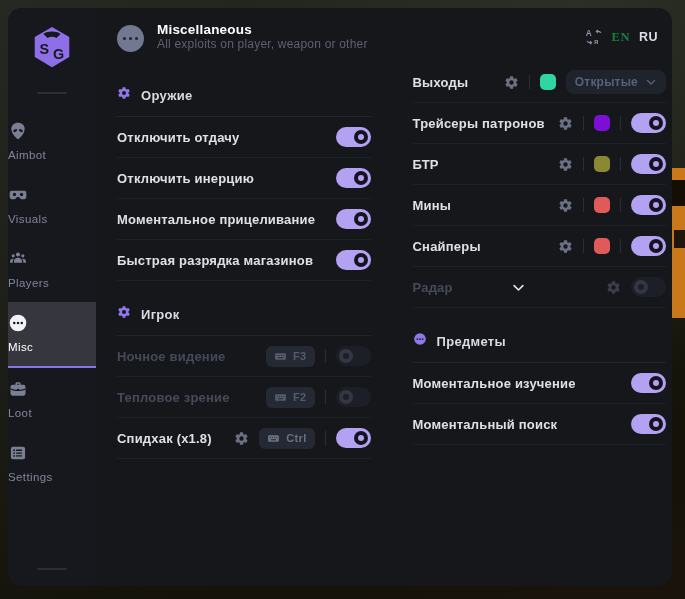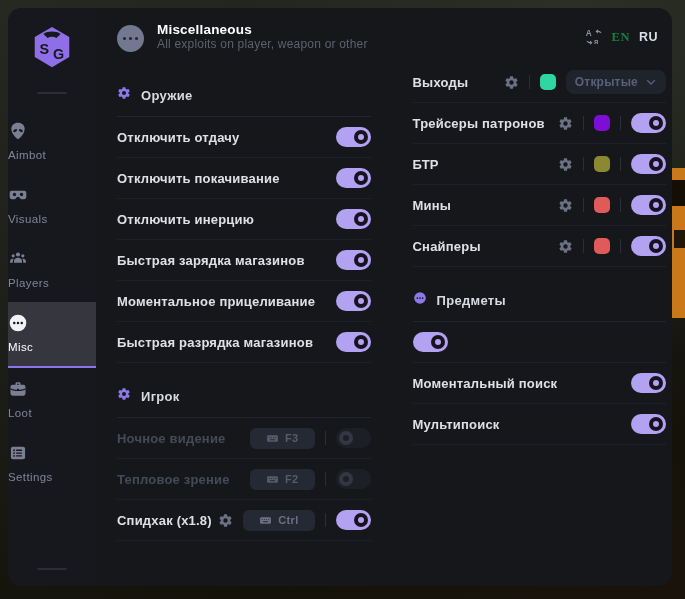--- a/index.html
+++ b/index.html
@@ -73,21 +73,21 @@
   .toggle.on .knob { right:3px; background:#16131f; }
   .toggle.on .knob::after { background:#b3a1f2; }
   .toggle.off { background:#242731; }
   .toggle.off .knob { left:3px; background:#4d5265; }
   .toggle.off .knob::after { background:#242731; }
 
   .dropdown { display:flex; align-items:center; gap:7px; background:#1f232c; border-radius:8px; padding:5px 9px; cursor:pointer; }
   .dropdown .dd-value { font-size:12px; font-weight:600; color:#59607a; letter-spacing:.2px; }
   .dropdown svg { color:#59607a; }
 
-  .badge { display:inline-flex; gap:6px; background:#252933; border-radius:6px; padding:4px 16px; font-size:11px; font-weight:600; color:#6b7183; letter-spacing:.3px; cursor:pointer; }
+  .badge { display:inline-flex; gap:6px; background:#252933; border-radius:6px; padding:4px 8px; font-size:11px; font-weight:600; color:#6b7183; letter-spacing:.3px; cursor:pointer; }
   .badge svg { display:block; }
 
   .chev-bright { color:#e4e5ea; margin-left:58px; display:flex; cursor:pointer; }
   .lang-icon { color:#8c92a6; display:flex; cursor:pointer; }
 </style>
 </head>
 <body>
 
 <svg width="0" height="0" style="position:absolute">
   <defs>
@@ -249,37 +249,21 @@
 
         <div class="row">
           <span class="rlabel">Отключить отдачу</span>
           <span class="controls">
               <span class="toggle on">
                 <span class="knob"></span>
               </span>
             </span>
         </div>
         <div class="row">
-          <span class="rlabel">Отключить покачивание</span>
-          <span class="controls">
-              <span class="toggle on">
-                <span class="knob"></span>
-              </span>
-            </span>
-        </div>
-        <div class="row">
           <span class="rlabel">Отключить инерцию</span>
-          <span class="controls">
-              <span class="toggle on">
-                <span class="knob"></span>
-              </span>
-            </span>
-        </div>
-        <div class="row">
-          <span class="rlabel">Быстрая зарядка магазинов</span>
           <span class="controls">
               <span class="toggle on">
                 <span class="knob"></span>
               </span>
             </span>
         </div>
         <div class="row">
           <span class="rlabel">Моментальное прицеливание</span>
           <span class="controls">
               <span class="toggle on">
@@ -434,45 +418,58 @@
                 </svg>
               </span>
             <span class="vsep"></span>
             <span class="swatch" style="background: rgb(224, 90, 90);"></span>
             <span class="vsep"></span>
             <span class="toggle on">
                 <span class="knob"></span>
               </span>
           </span>
         </div>
+        <div class="row dim">
+          <span class="rleft">
+            <span class="rlabel">Радар</span>
+            <span class="chev-bright">
+                <svg width="15" height="15" viewBox="0 0 24 24">
+                  <use href="#i-chev"></use>
+                </svg>
+              </span>
+          </span>
+          <span class="controls">
+            <span class="gear">
+                <svg width="15" height="15" viewBox="0 0 24 24">
+                  <use href="#i-gear"></use>
+                </svg>
+              </span>
+            <span class="toggle off">
+                <span class="knob"></span>
+              </span>
+          </span>
+        </div>
 
         <div class="sec-head">
           <span class="sec-dots"><svg width="14" height="14" viewBox="0 0 24 24">
                 <use href="#i-dots"></use>
               </svg></span>
           <span class="sec-title">Предметы</span>
         </div>
 
         <div class="row">
+          <span class="rlabel">Моментальное изучение</span>
           <span class="controls">
               <span class="toggle on">
                 <span class="knob"></span>
               </span>
             </span>
         </div>
         <div class="row">
           <span class="rlabel">Моментальный поиск</span>
-          <span class="controls">
-              <span class="toggle on">
-                <span class="knob"></span>
-              </span>
-            </span>
-        </div>
-        <div class="row">
-          <span class="rlabel">Мультипоиск</span>
           <span class="controls">
               <span class="toggle on">
                 <span class="knob"></span>
               </span>
             </span>
         </div>
 
       </div>
     </div>
   </main>

